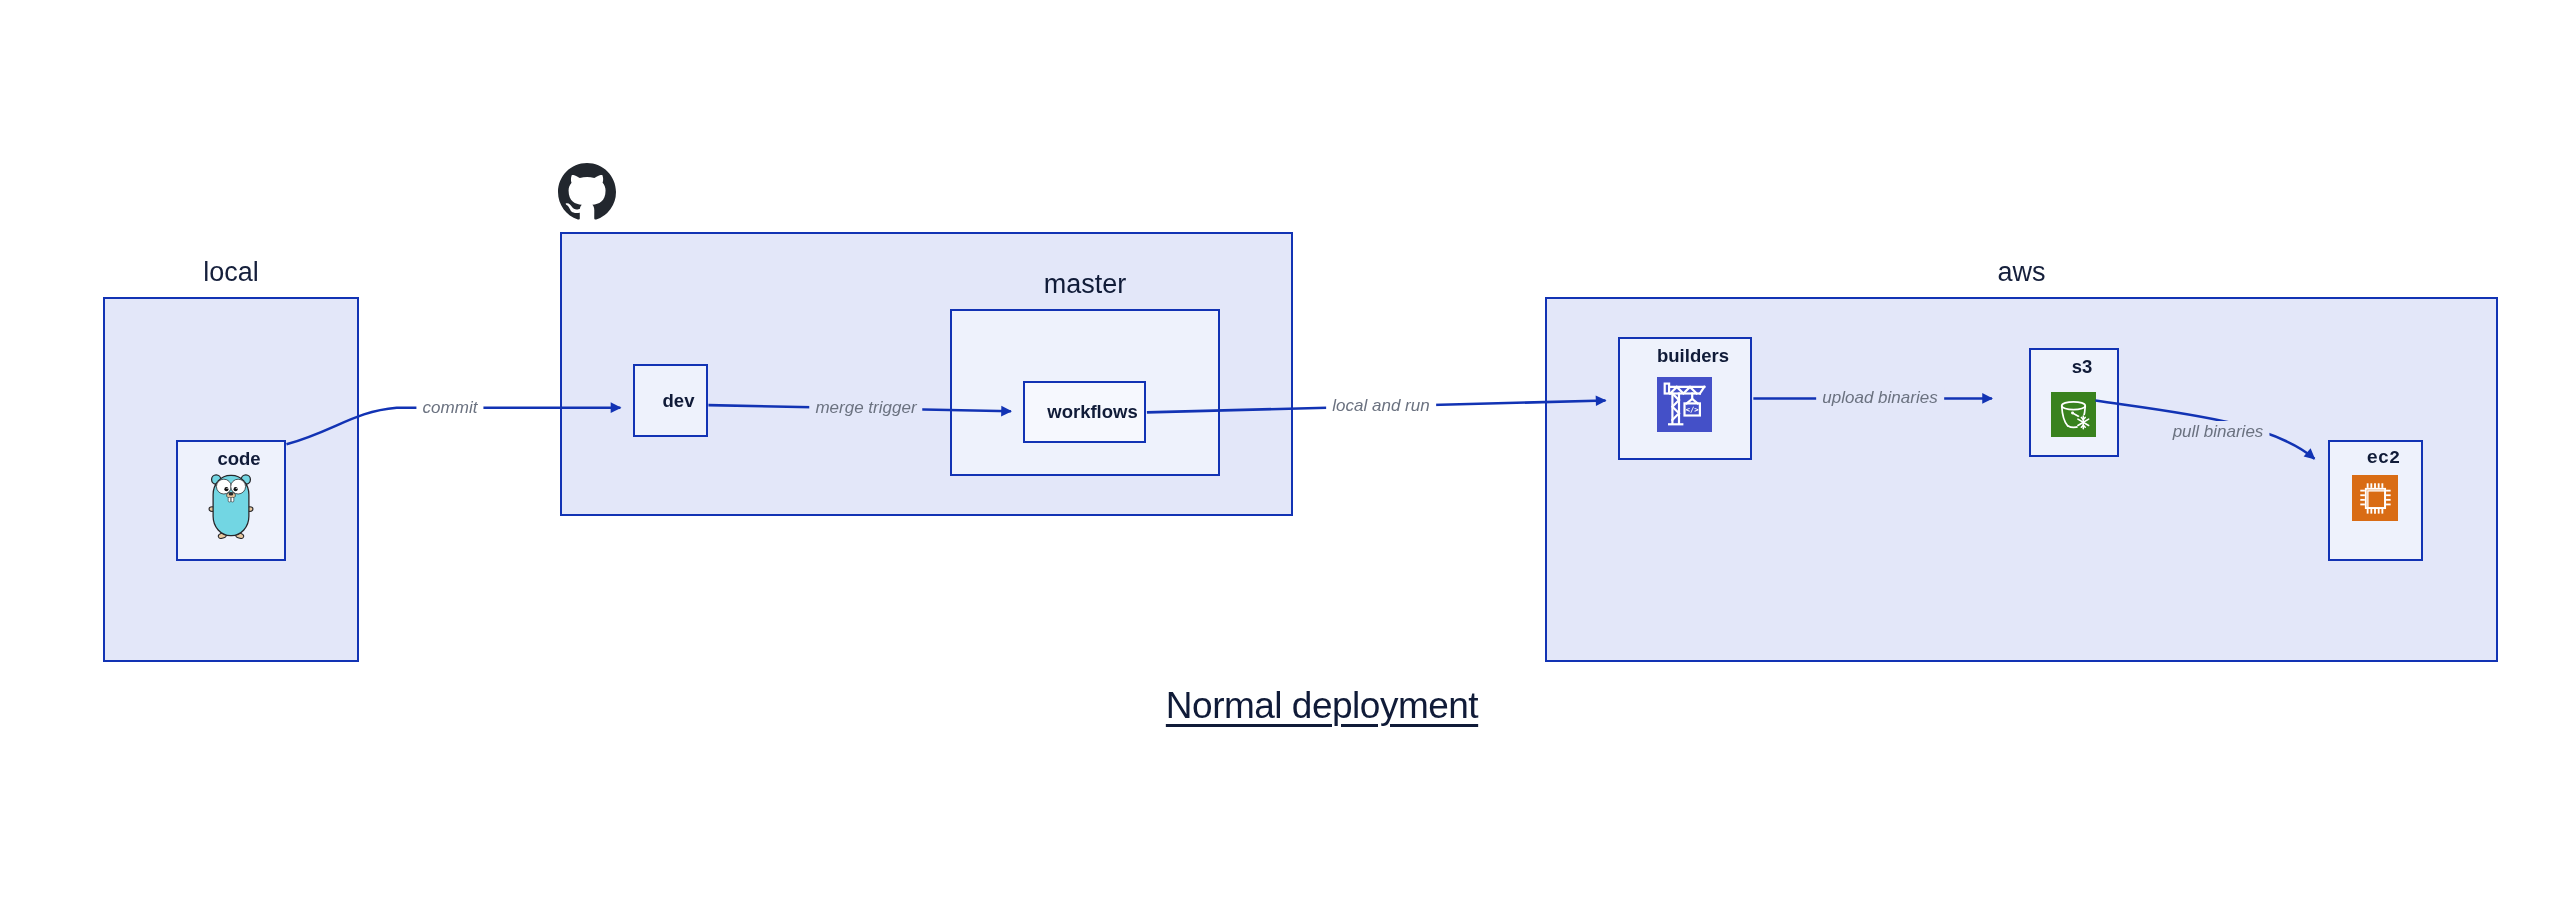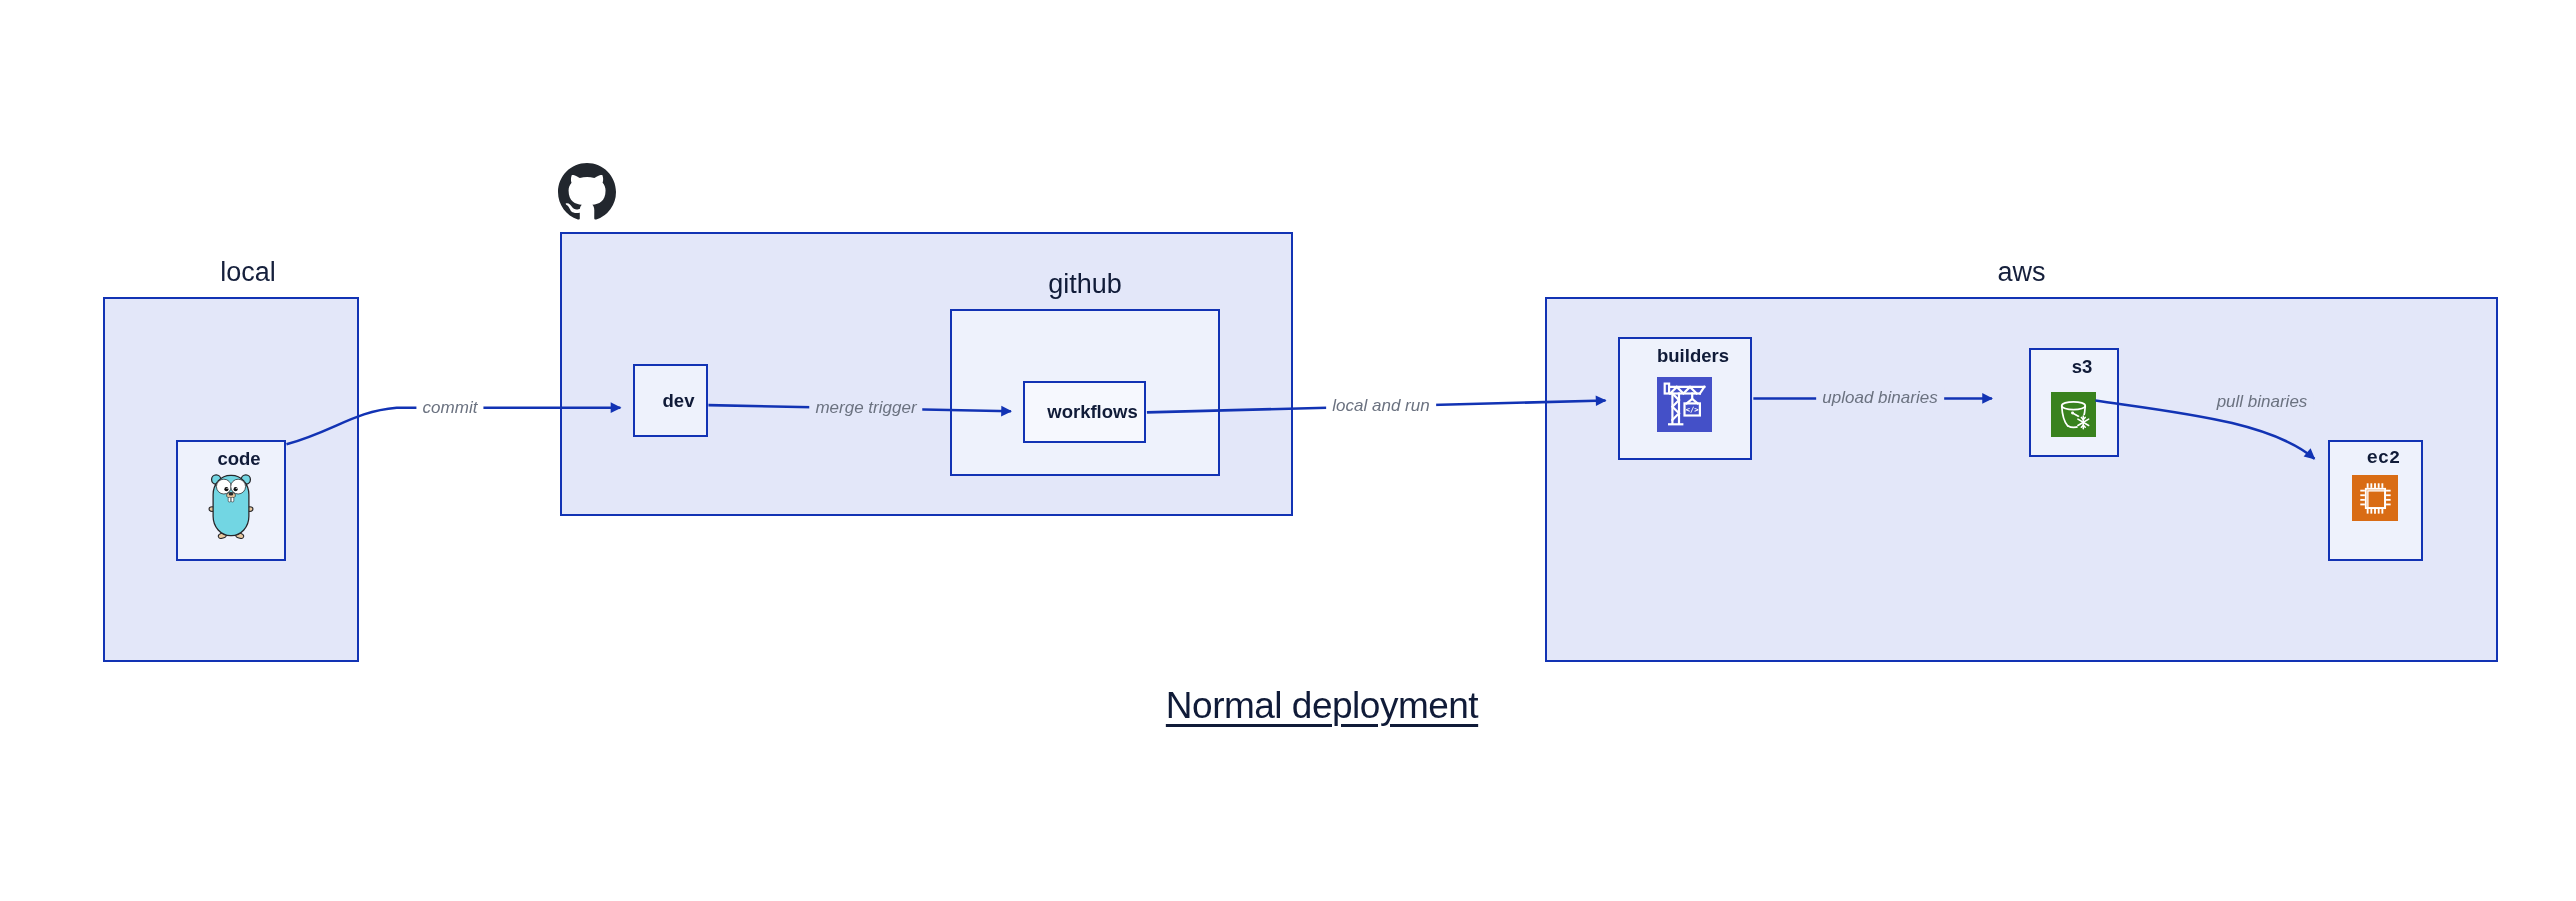--- a/index.html
+++ b/index.html
@@ -80,21 +80,21 @@
 </style>
 </head>
 <body>
 
 <div id="canvas">
 
   <div class="group-box" style="left:103px;top:297px;width:256px;height:365px;"></div>
   <div class="group-box" style="left:560px;top:232px;width:733px;height:284px;"></div>
   <div class="group-box" style="left:1545px;top:297px;width:953px;height:365px;"></div>
 
-  <div class="group-label" style="left:120px;width:256px;top:257px;text-align:center;">local</div>
+  <div class="group-label" style="left:103px;width:256px;top:257px;text-align:center;">local</div>
   <div class="group-label" style="left:1545px;width:953px;top:257px;">aws</div>
 
   <svg id="octocat" width="58" height="58" viewBox="0 0 16 16">
     <path fill="#22272e" fill-rule="evenodd" d="M8 0C3.58 0 0 3.58 0 8c0 3.54 2.29 6.53 5.47 7.59.4.07.55-.17.55-.38 0-.19-.01-.82-.01-1.49-2.01.37-2.53-.49-2.69-.94-.09-.23-.48-.94-.82-1.13-.28-.15-.68-.52-.01-.53.63-.01 1.08.58 1.23.82.72 1.21 1.87.87 2.33.66.07-.52.28-.87.51-1.07-1.78-.2-3.64-.89-3.64-3.95 0-.87.31-1.59.82-2.15-.08-.2-.36-1.02.08-2.12 0 0 .67-.21 2.2.82.64-.18 1.32-.27 2-.27s1.36.09 2 .27c1.53-1.04 2.2-.82 2.2-.82.44 1.1.16 1.92.08 2.12.51.56.82 1.27.82 2.15 0 3.07-1.87 3.75-3.65 3.95.29.25.54.73.54 1.48 0 1.07-.01 1.93-.01 2.2 0 .21.15.46.55.38A8.01 8.01 0 0 0 16 8c0-4.42-3.58-8-8-8z"></path>
   </svg>
 
   <div class="node-box" style="left:176px;top:440px;width:110px;height:121px;border-width:2.1px;">
     <div class="node-label">code</div>
     <svg class="node-icon" style="left:30px;top:29px;" width="46" height="68" viewBox="0 0 90 132">
       <circle cx="16" cy="16" r="9" fill="#72d6e3" stroke="#27272a" stroke-width="2.5"></circle>
@@ -115,21 +115,21 @@
       <rect x="39.5" y="51" width="5.2" height="9" rx="2" fill="#ffffff" stroke="#27272a" stroke-width="1.2"></rect>
       <rect x="45.3" y="51" width="5.2" height="9" rx="2" fill="#ffffff" stroke="#27272a" stroke-width="1.2"></rect>
     </svg>
   </div>
 
   <div class="node-box" style="left:633px;top:364px;width:75px;height:73px;">
     <div class="node-label center-label">dev</div>
   </div>
 
   <div class="node-box" style="left:950px;top:309px;width:270px;height:167px;background:#eef2fc;"></div>
-  <div class="group-label" style="left:950px;width:270px;top:269px;color:#101b38;">github</div>
+  <div class="group-label" style="left:950px;width:270px;top:269px;color:#101b38;">master</div>
 
   <div class="node-box" style="left:1023px;top:381px;width:123px;height:62px;background:#f6f8fe;">
     <div class="node-label center-label">workflows</div>
   </div>
 
   <div class="node-box" style="left:1618px;top:337px;width:134px;height:123px;">
     <div class="node-label">builders</div>
     <svg class="node-icon" style="left:37px;top:38px;" width="55" height="55" viewBox="0 0 100 100">
       <rect x="0" y="0" width="100" height="100" fill="#4450c8"></rect>
       <g stroke="#ffffff" stroke-width="4" fill="none" stroke-linecap="square">
@@ -216,18 +216,18 @@
       <path d="M 2226 800 L 3116 777" marker-end="url(#arrow)"></path>
       <path d="M 3403 773 L 3866 773" marker-end="url(#arrow)"></path>
       <path d="M 4067 777 C 4225 800 4408 818 4492 890" marker-end="url(#arrow)"></path>
     </g>
   </svg>
 
   <div class="edge-label bg-white" style="left:450px;top:408px;">commit</div>
   <div class="edge-label bg-lavender" style="left:866px;top:408px;">merge trigger</div>
   <div class="edge-label bg-white" style="left:1381px;top:406px;">local and run</div>
   <div class="edge-label bg-lavender" style="left:1880px;top:398px;">upload binaries</div>
-  <div class="edge-label bg-lavender" style="left:2218px;top:402px;margin-left:44px;">pull binaries</div>
+  <div class="edge-label bg-lavender" style="left:2218px;top:432px;">pull binaries</div>
 
   <div id="title">Normal deployment</div>
 
 </div>
 
 
 </body></html>

